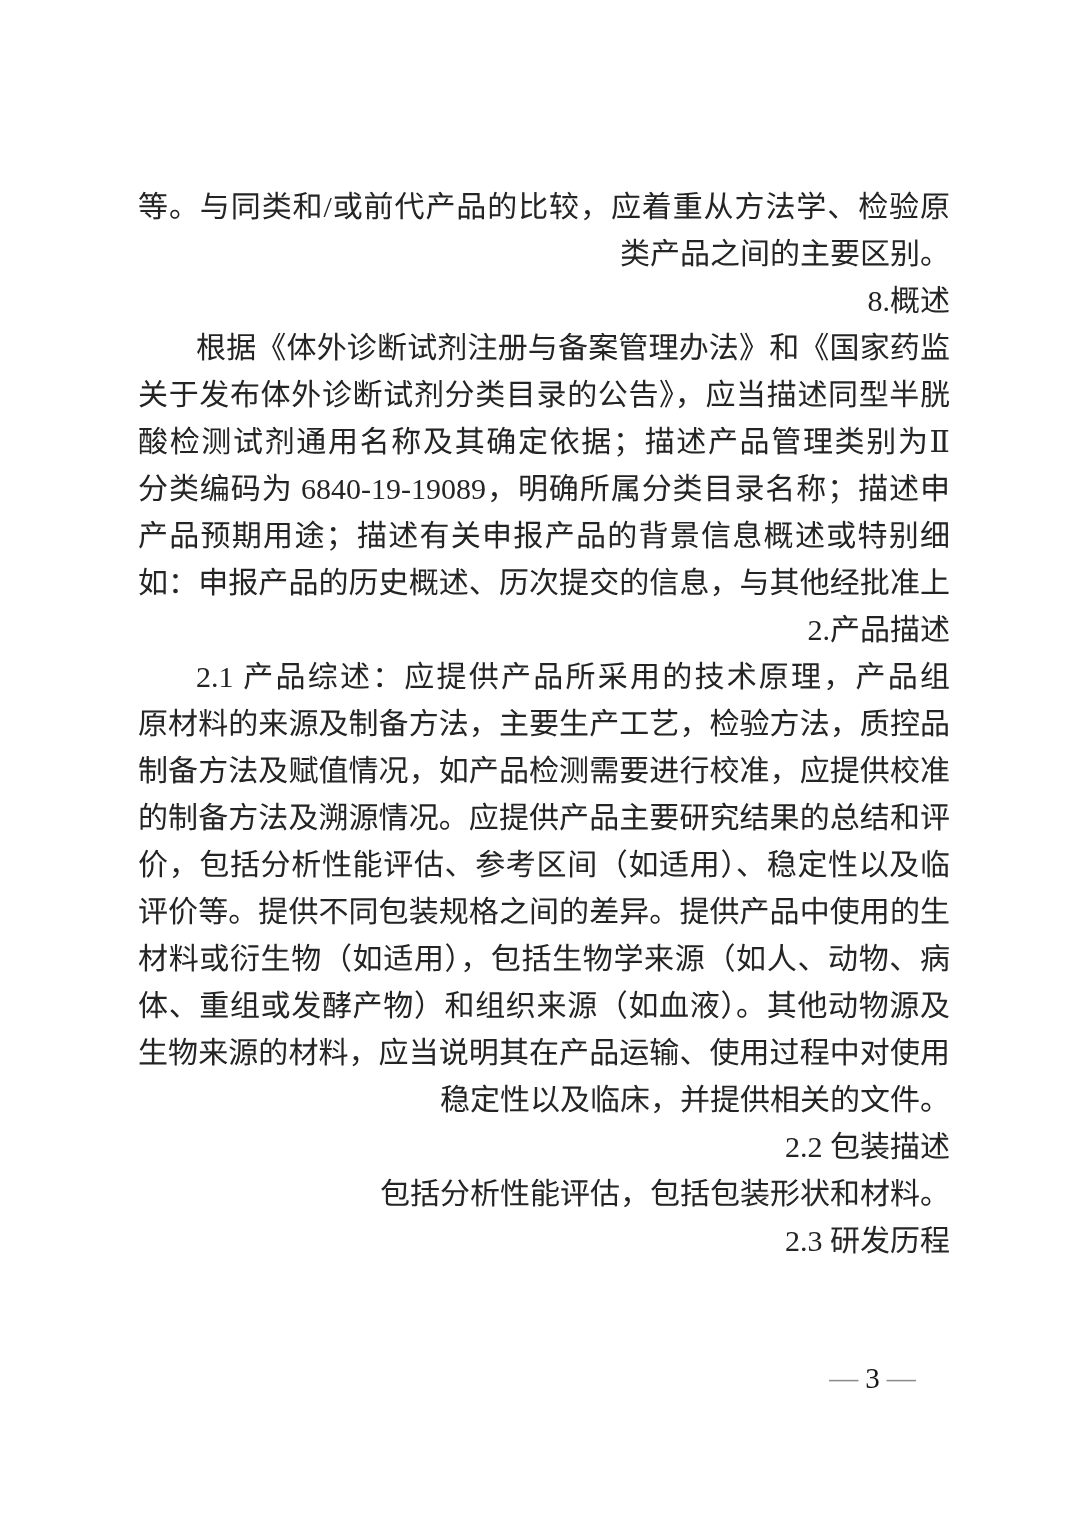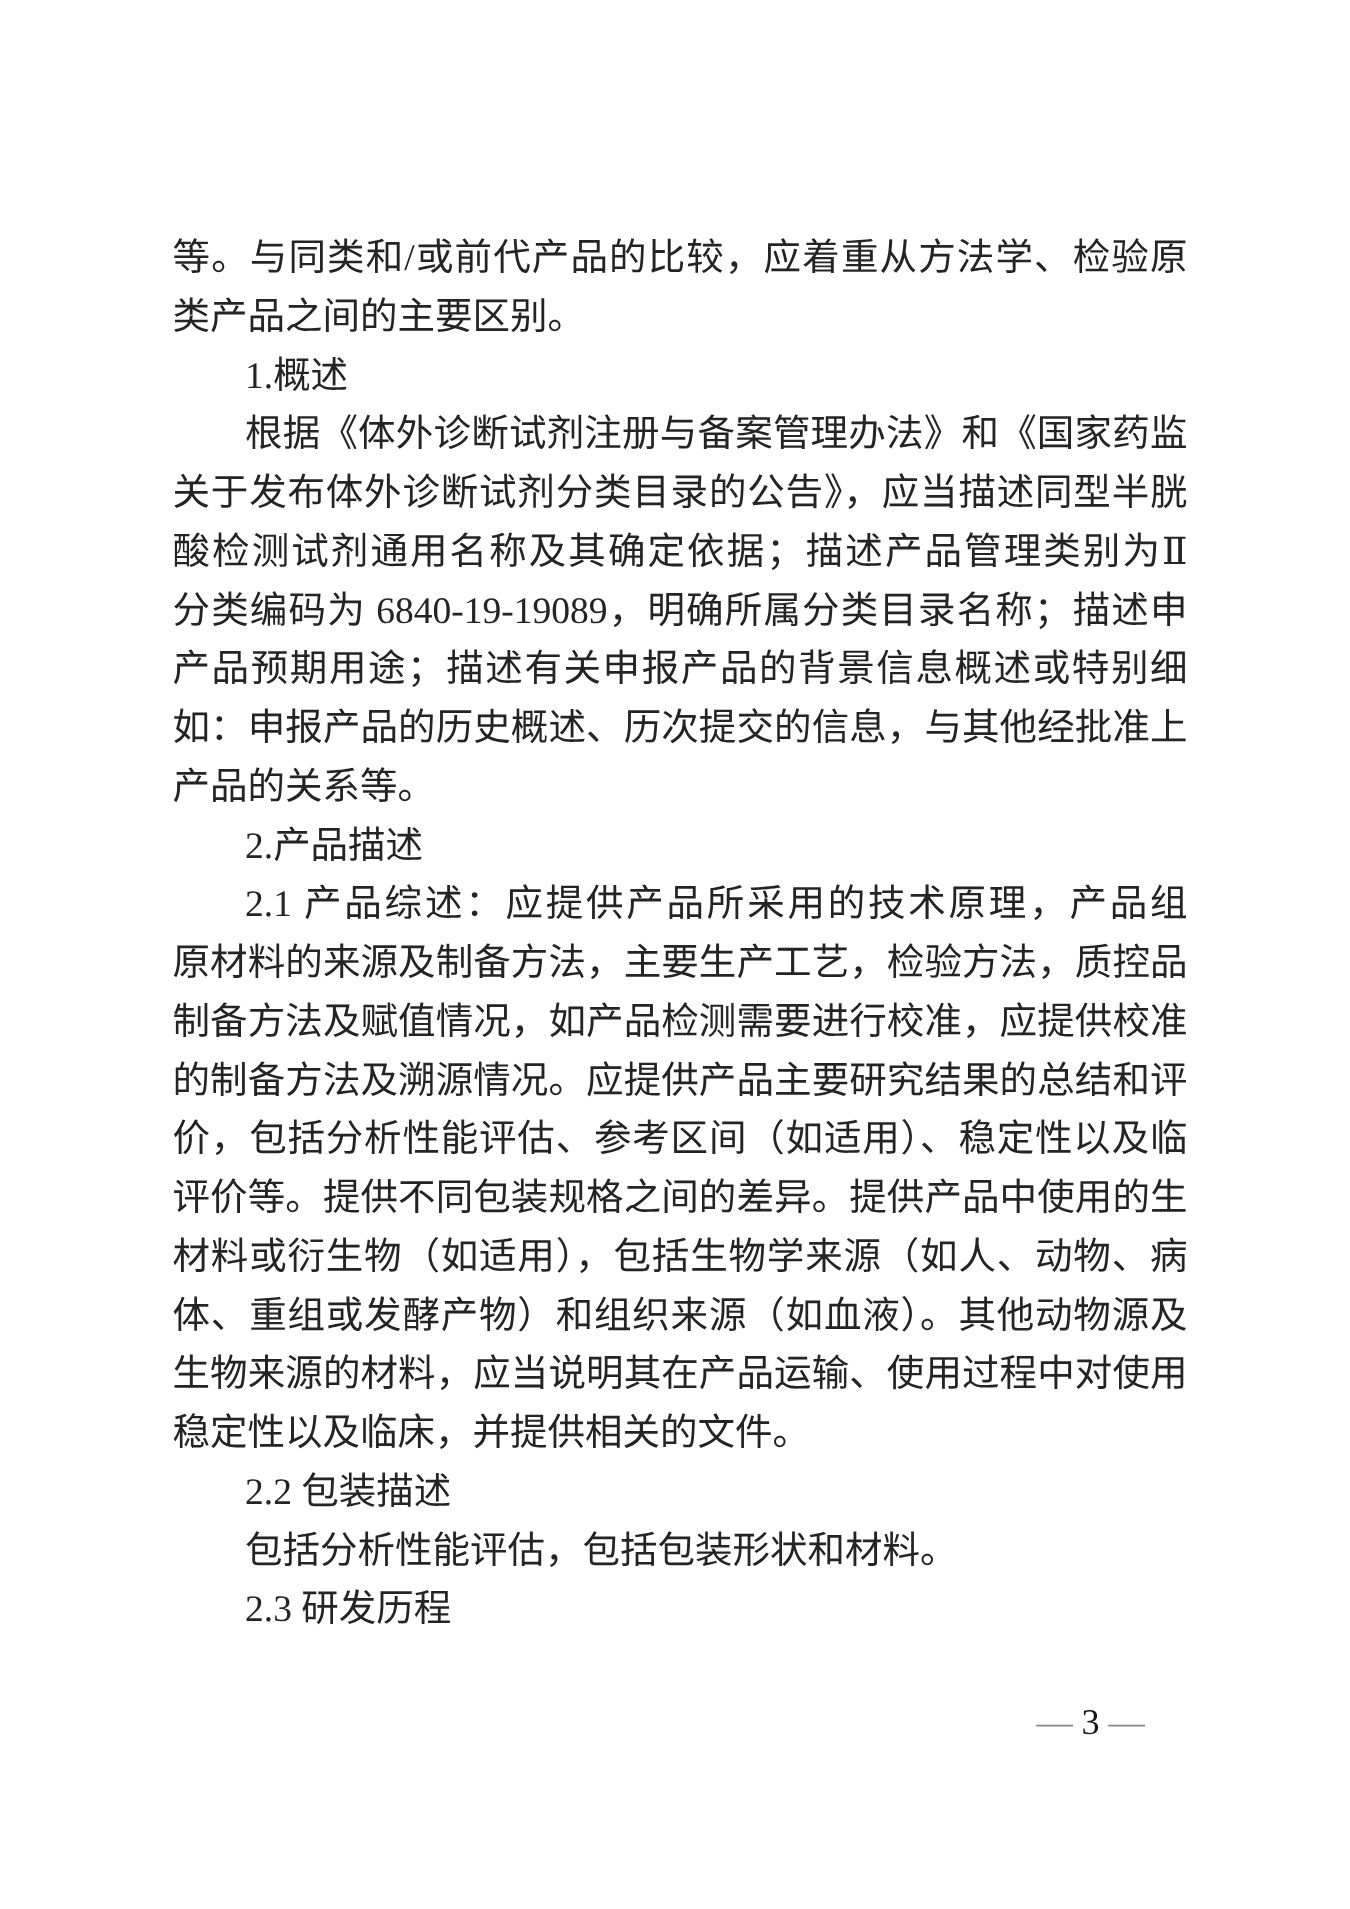--- a/index.html
+++ b/index.html
@@ -21,21 +21,21 @@
     left: 138px;
     top: 183px;
     width: 812px;
     color: #242424;
   }
   .line {
     font-size: 30px;
     line-height: 47px;
     height: 47px;
     white-space: nowrap;
-    text-align: left;
+    text-align: right;
     color: #242424;
   }
   .line.fill {
     white-space: normal;
     text-align: justify;
     text-align-last: justify;
     overflow: hidden;
   }
   .line.indent {
     text-indent: 58px;
@@ -58,28 +58,27 @@
   }
 </style>
 </head>
 <body>
 
 <div class="page">
 
   <div class="text-block" id="text-block">
       <div class="line fill">等。与同类和/或前代产品的比较，应着重从方法学、检验原理、</div>
       <div class="line">类产品之间的主要区别。</div>
-      <div class="line indent">1.概述</div>
+      <div class="line indent">8.概述</div>
       <div class="line fill indent">根据《体外诊断试剂注册与备案管理办法》和《国家药监局</div>
       <div class="line fill">关于发布体外诊断试剂分类目录的公告》，应当描述同型半胱氨</div>
       <div class="line fill">酸检测试剂通用名称及其确定依据；描述产品管理类别为Ⅱ类，</div>
       <div class="line fill">分类编码为 6840-19-19089，明确所属分类目录名称；描述申报</div>
       <div class="line fill">产品预期用途；描述有关申报产品的背景信息概述或特别细节，</div>
       <div class="line fill">如：申报产品的历史概述、历次提交的信息，与其他经批准上市</div>
-      <div class="line">产品的关系等。</div>
       <div class="line indent">2.产品描述</div>
       <div class="line fill indent">2.1 产品综述：应提供产品所采用的技术原理，产品组成，</div>
       <div class="line fill">原材料的来源及制备方法，主要生产工艺，检验方法，质控品的</div>
       <div class="line fill">制备方法及赋值情况，如产品检测需要进行校准，应提供校准品</div>
       <div class="line fill">的制备方法及溯源情况。应提供产品主要研究结果的总结和评</div>
       <div class="line fill">价，包括分析性能评估、参考区间（如适用）、稳定性以及临床</div>
       <div class="line fill">评价等。提供不同包装规格之间的差异。提供产品中使用的生物</div>
       <div class="line fill">材料或衍生物（如适用），包括生物学来源（如人、动物、病原</div>
       <div class="line fill">体、重组或发酵产物）和组织来源（如血液）。其他动物源及微</div>
       <div class="line fill">生物来源的材料，应当说明其在产品运输、使用过程中对使用者</div>

